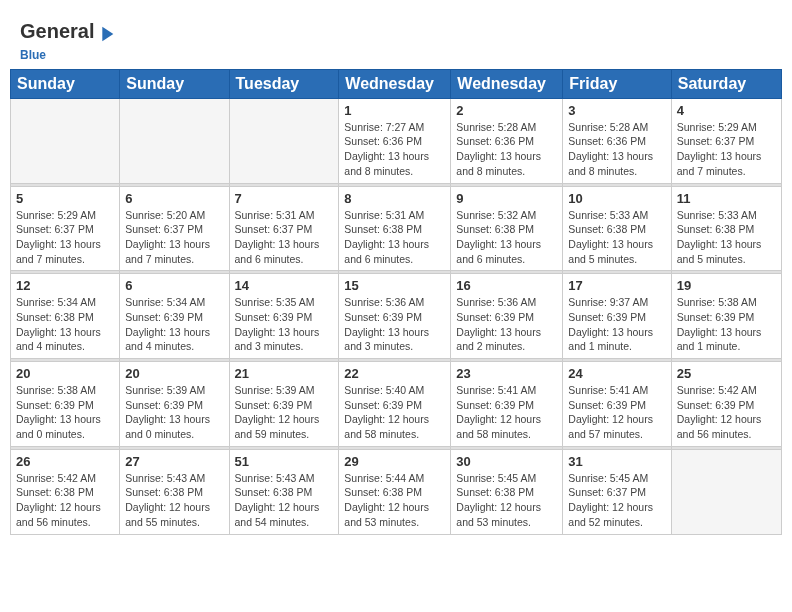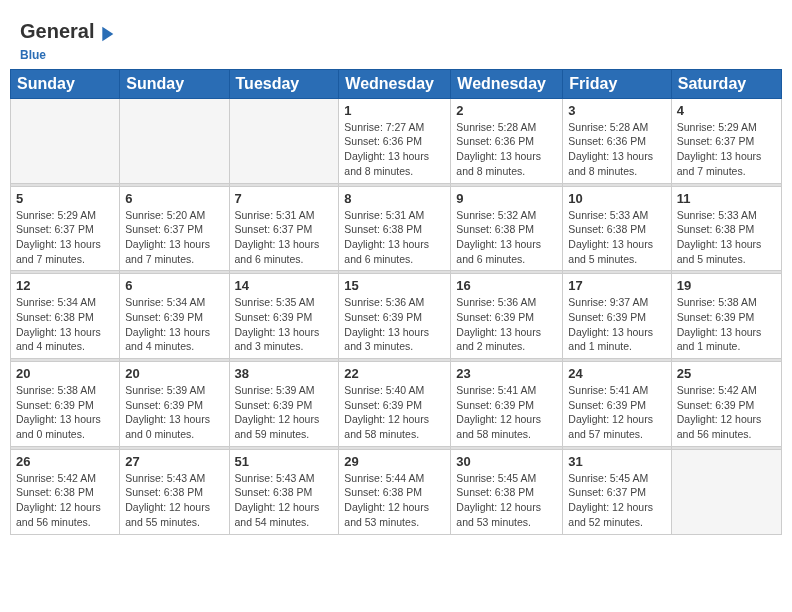--- a/index.html
+++ b/index.html
@@ -276,21 +276,21 @@
 and 0 minutes.</div>
         </td>
         <td>
           <span class="day-number">20</span>
           <div class="day-info" style="white-space: pre-line;">Sunrise: 5:39 AM
 Sunset: 6:39 PM
 Daylight: 13 hours
 and 0 minutes.</div>
         </td>
         <td>
-          <span class="day-number">38</span>
+          <span class="day-number">21</span>
           <div class="day-info" style="white-space: pre-line;">Sunrise: 5:39 AM
 Sunset: 6:39 PM
 Daylight: 12 hours
 and 59 minutes.</div>
         </td>
         <td>
           <span class="day-number">22</span>
           <div class="day-info" style="white-space: pre-line;">Sunrise: 5:40 AM
 Sunset: 6:39 PM
 Daylight: 12 hours

